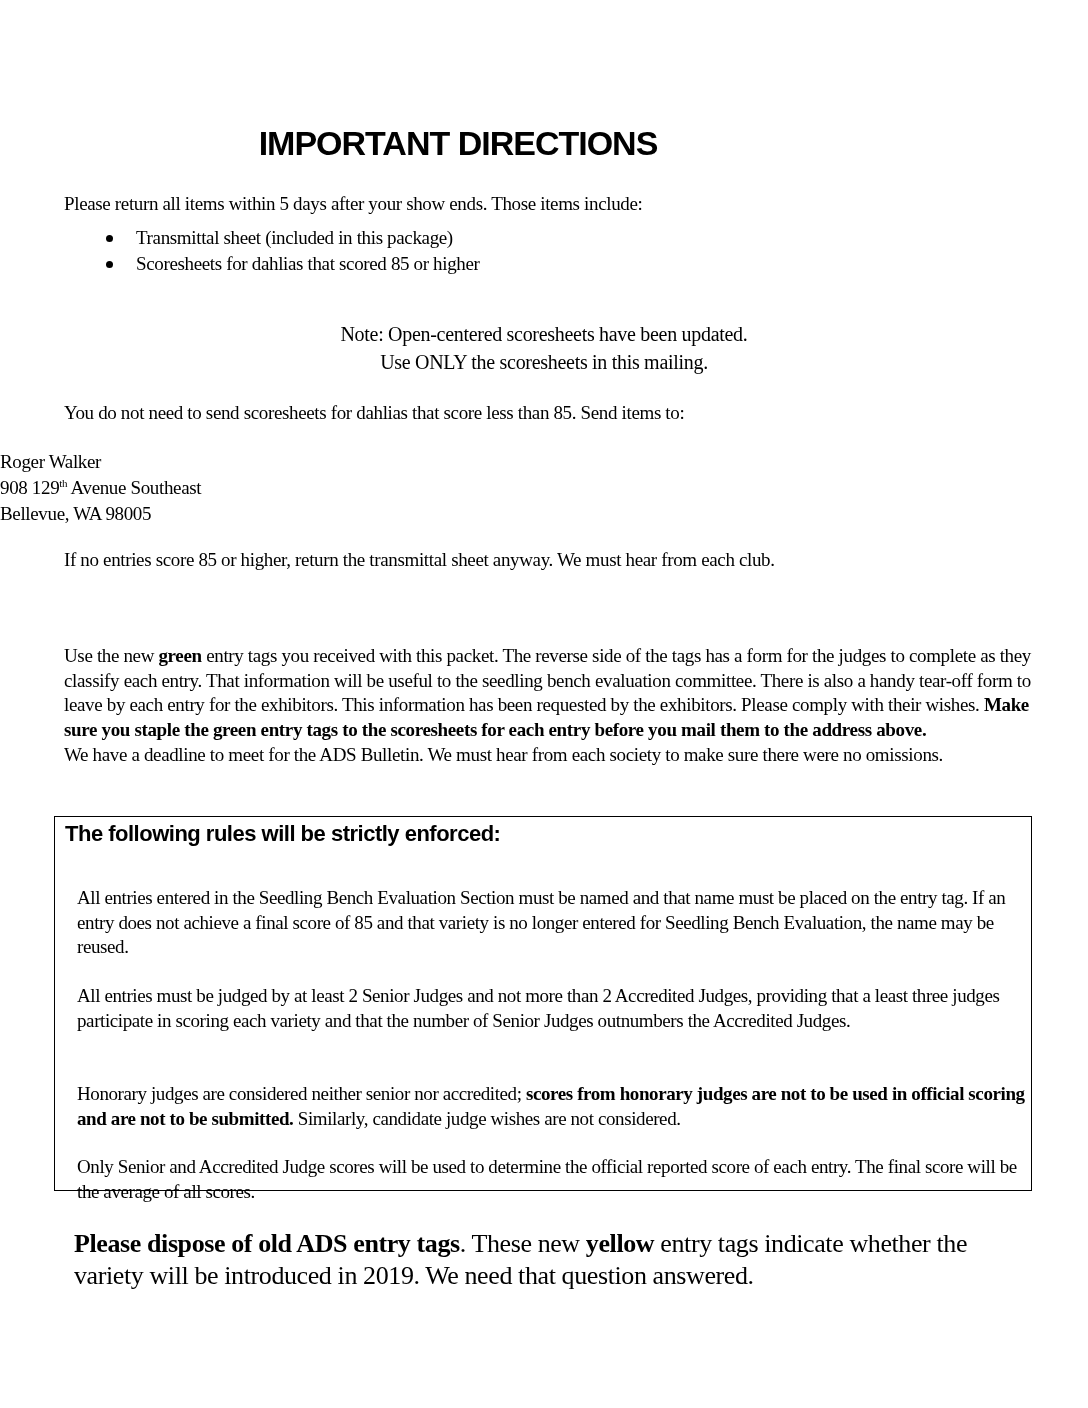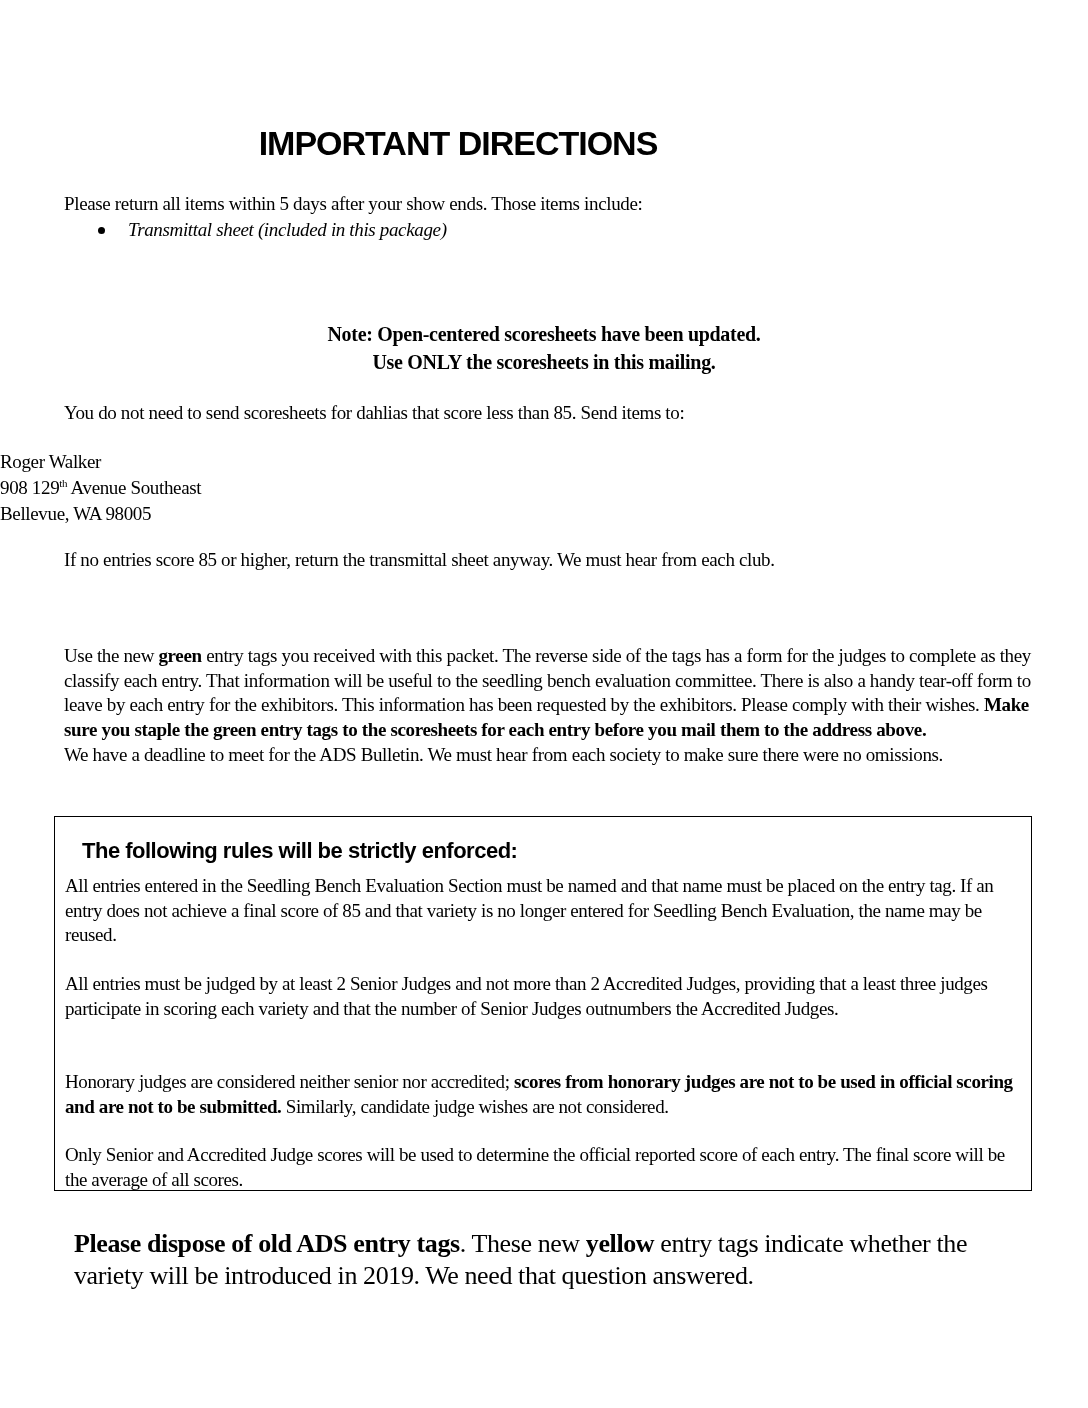--- a/index.html
+++ b/index.html
@@ -10,61 +10,65 @@
     font-family: "Liberation Sans", sans-serif; font-weight: bold; font-size: 34px;
     letter-spacing: -1px; margin: 0;
   }
   .p {
     position: absolute; left: 64px; width: 970px;
     font-family: "Liberation Serif", serif; font-size: 19px; line-height: 24.5px;
     letter-spacing: -0.35px; margin: 0;
   }
   b { font-weight: bold; }
   #intro { top: 192px; }
-  ul#items { position: absolute; top: 217px; left: 64px; margin: 0; padding: 0; list-style: none;
-    font-family: "Liberation Serif", serif; font-size: 19px; line-height: 26px; letter-spacing: -0.35px; font-style: italic; }
+  ul#items { position: absolute; top: 217px; left: 64px; margin: 8px; padding: 0; list-style: none;
+    font-family: "Liberation Serif", serif; font-size: 19px; line-height: 26px; letter-spacing: -0.35px; }
   ul#items li { position: relative; padding-left: 64px; }
   ul#items li .bullet { position: absolute; left: 34px; top: 10px; width: 7px; height: 7px; border-radius: 50%; background: #000; }
 
   #note { position: absolute; top: 320px; left: 0; width: 1088px; text-align: center;
-    font-family: "Liberation Serif", serif; font-weight: bold; font-size: 20px; line-height: 28px; letter-spacing: -0.3px; }
+    font-family: "Liberation Serif", serif; font-weight: normal; font-size: 20px; line-height: 28px; letter-spacing: -0.3px; }
 
   #send { top: 401px; }
   #address { position: absolute; top: 449px; left: 0; width: 1088px; text-align: left;
     font-family: "Liberation Serif", serif; font-size: 19px; line-height: 26px; letter-spacing: -0.35px; }
   #address sup { font-size: 11px; vertical-align: super; line-height: 0; }
   #no-entries { top: 548px; }
   #green-tags { top: 596px; margin-top: 48px; }
   #deadline { top: 743px; }
 
   #rules-box { position: absolute; left: 54px; top: 816px; width: 978px; height: 375px;
     border: 1.5px solid #000; box-sizing: border-box; }
-  #rules-title { position: absolute; left: 10px; top: 4px; margin: 17px;
+  #rules-title { position: absolute; left: 10px; top: 4px; margin: 0;
     font-family: "Liberation Sans", sans-serif; font-weight: bold; font-size: 22px; letter-spacing: -0.5px; }
   .rp { position: absolute; left: 10px; width: 962px;
-    font-family: "Liberation Serif", serif; font-size: 19px; line-height: 24.5px; letter-spacing: -0.4px; margin: 0; }
+    font-family: "Liberation Serif", serif; font-size: 19px; line-height: 24.5px; letter-spacing: -0.4px; margin: 12px; }
   #rule-0 { top: 57px; }
   #rule-1 { top: 155px; }
   #rule-2 { top: 253px; }
   #rule-3 { top: 326px; }
 
   #dispose { position: absolute; top: 1218px; left: 64px; width: 960px;
     font-family: "Liberation Serif", serif; font-size: 26px; line-height: 32px; letter-spacing: -0.4px; margin: 10px; }
 </style>
 </head>
 <body>
 
 <h1 id="title">IMPORTANT DIRECTIONS</h1>
 
 <p id="intro" class="p">Please return all items within 5 days after your show ends. Those items include:</p>
 
 <ul id="items">
   <li>
     <span class="bullet"></span>
     <span>Transmittal sheet (included in this package)</span>
+  </li>
+  <li>
+    <span class="bullet"></span>
+    <span>Scoresheets for dahlias that scored 85 or higher</span>
   </li>
 </ul>
 
 <div id="note">
   <div>Note: Open-centered scoresheets have been updated.</div>
   <div>Use ONLY the scoresheets in this mailing.</div>
 </div>
 
 <p id="send" class="p">You do not need to send scoresheets for dahlias that score less than 85. Send items to:</p>
 

